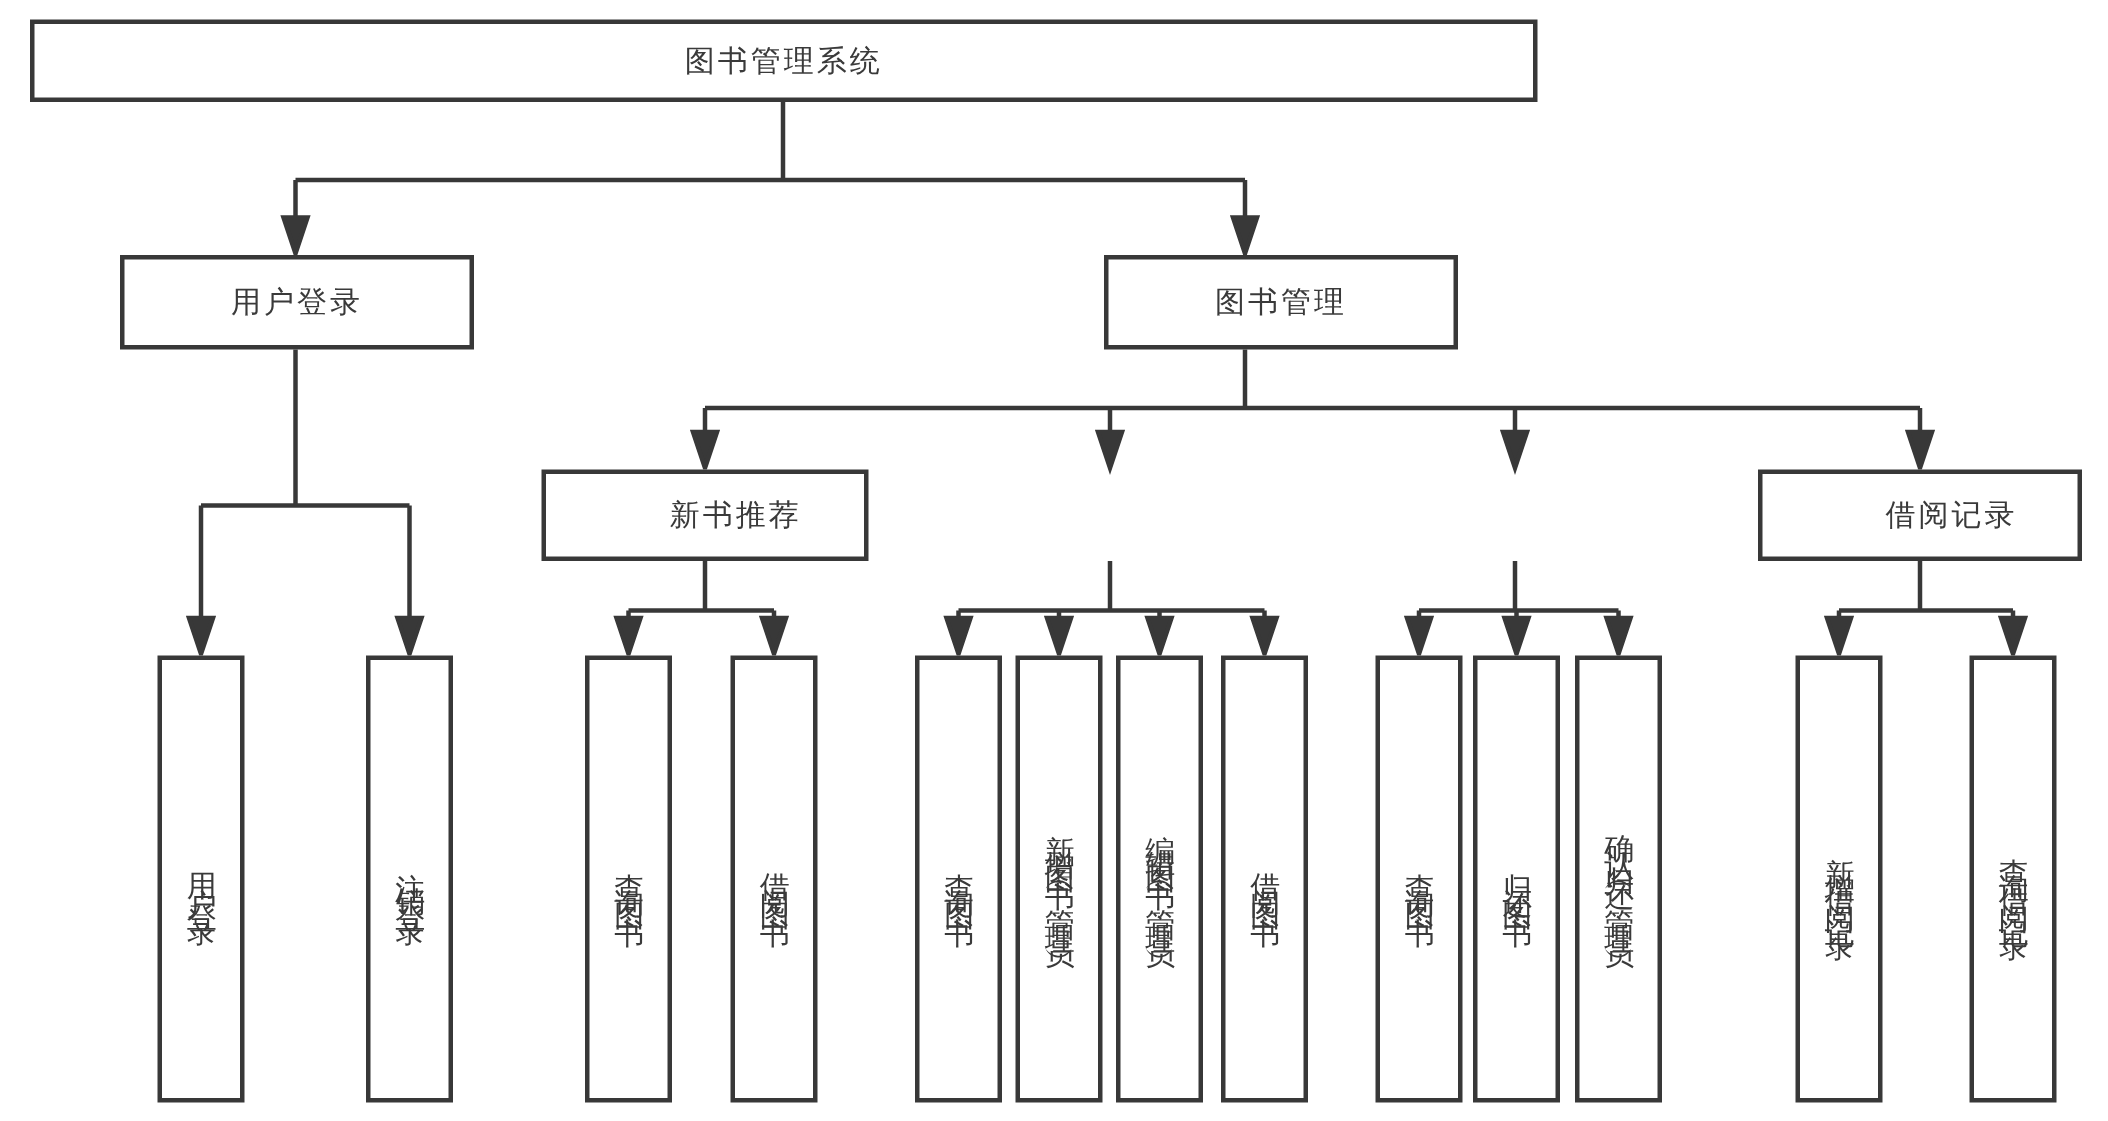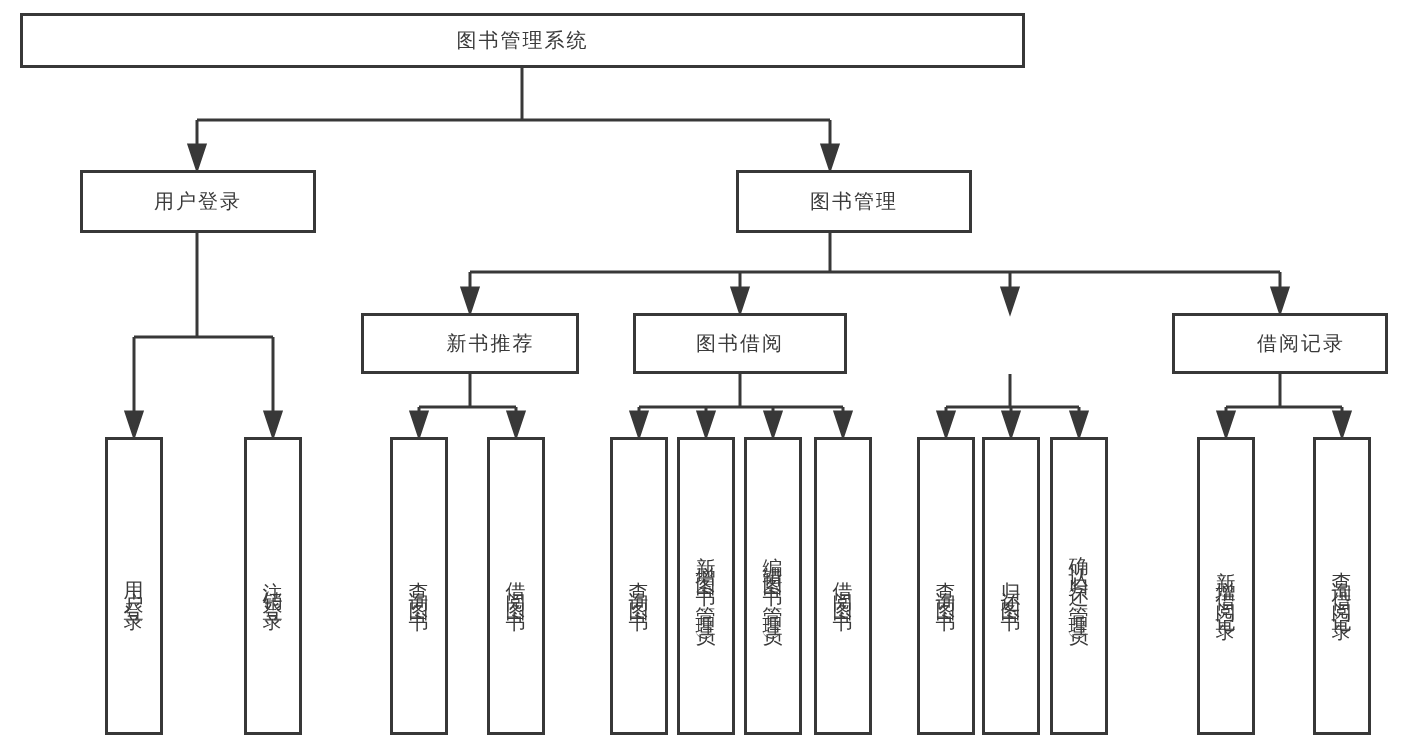--- a/index.html
+++ b/index.html
@@ -123,23 +123,20 @@
   <div class="box h" style="left:80px; top:170px; width:236px; height:63px;">
     <span class="label">用户登录</span>
   </div>
   <div class="box h" style="left:712px; top:170px; width:236px; height:63px;margin-left:24px;">
     <span class="label">图书管理</span>
   </div>
 
   <div class="box h" style="left:361px; top:313px; width:218px; height:61px;padding-left:41px;">
     <span class="label">新书推荐</span>
   </div>
-  <div class="box h" style="left:633px; top:313px; width:214px; height:61px;">
-    <span class="label">图书借阅</span>
-  </div>
   <div class="box h" style="left:1172px; top:313px; width:216px; height:61px;padding-left:42px;">
     <span class="label">借阅记录</span>
   </div>
 
   <div class="box v" style="left:105px; top:437px; width:58px; height:298px;">
     <span class="label">用户登录</span>
   </div>
   <div class="box v" style="left:244px; top:437px; width:58px; height:298px;">
     <span class="label">注销登录</span>
   </div>

